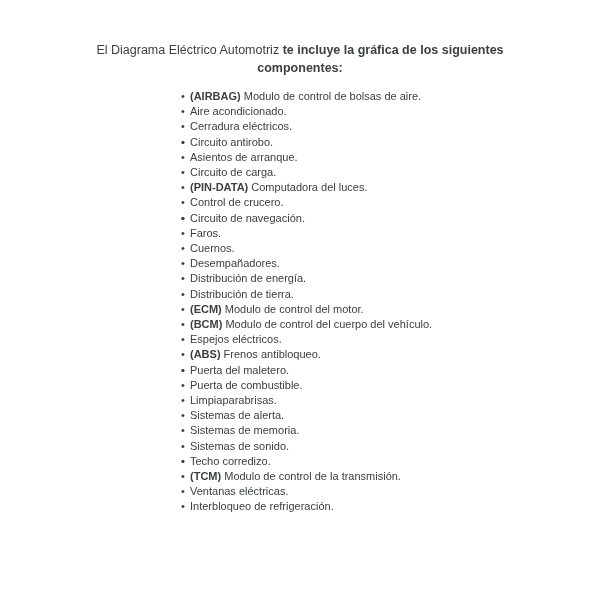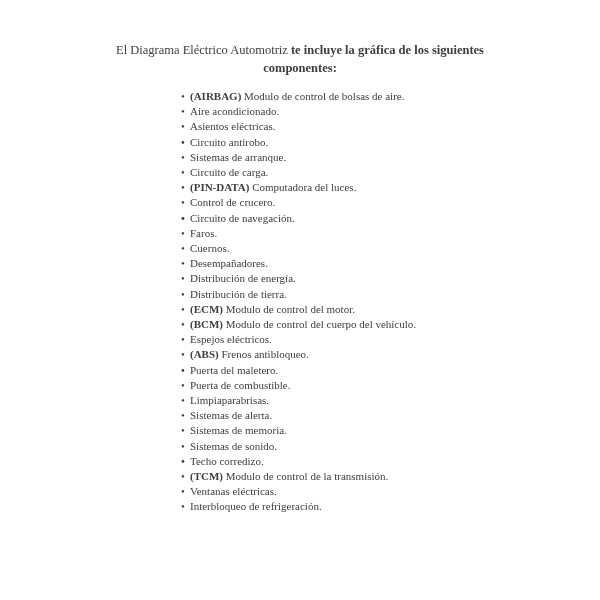--- a/index.html
+++ b/index.html
@@ -5,21 +5,21 @@
   html, body {
     margin: 0;
     padding: 0;
     background: #ffffff;
   }
   .page {
     position: relative;
     width: 600px;
     height: 576px;
     background: #ffffff;
-    font-family: Liberation Serif, serif;
+    font-family: Liberation Sans, sans-serif;
     color: #3c4043;
     overflow: hidden;
     box-sizing: border-box;
   }
   .title {
     margin: 0 auto;
     padding-top: 41px;
     max-width: 420px;
     text-align: center;
     font-size: 12.5px;
@@ -58,27 +58,27 @@
 
 <div class="page">
   <p class="title"><span>El Diagrama Eléctrico Automotriz</span> <strong>te incluye la gráfica de los siguientes</strong><br>
   <strong>componentes:</strong></p>
 
   <ul class="component-list" id="component-list">
   <li class="list-item"><span class="bullet">•</span><span class="item-keyword">(AIRBAG) </span><span class="item-text">Modulo de control de bolsas de aire.</span></li>
 
   <li class="list-item"><span class="bullet">•</span><span class="item-keyword"></span><span class="item-text">Aire acondicionado.</span></li>
 
-  <li class="list-item"><span class="bullet">•</span><span class="item-keyword"></span><span class="item-text">Asientos eléctricas.</span></li>
+  <li class="list-item"><span class="bullet">•</span><span class="item-keyword"></span><span class="item-text">Cerradura eléctricos.</span></li>
 
   <li class="list-item"><span class="bullet">•</span><span class="item-keyword"></span></li>
 
   <li class="list-item"><span class="bullet">•</span><span class="item-keyword"></span><span class="item-text">Circuito antirobo.</span></li>
 
-  <li class="list-item"><span class="bullet">•</span><span class="item-keyword"></span><span class="item-text">Sistemas de arranque.</span></li>
+  <li class="list-item"><span class="bullet">•</span><span class="item-keyword"></span><span class="item-text">Asientos de arranque.</span></li>
 
   <li class="list-item"><span class="bullet">•</span><span class="item-keyword"></span><span class="item-text">Circuito de carga.</span></li>
 
   <li class="list-item"><span class="bullet">•</span><span class="item-keyword">(PIN-DATA) </span><span class="item-text">Computadora del luces.</span></li>
 
   <li class="list-item"><span class="bullet">•</span><span class="item-keyword"></span><span class="item-text">Control de crucero.</span></li>
 
   <li class="list-item"><span class="bullet">•</span><span class="item-keyword"></span></li>
 
   <li class="list-item"><span class="bullet">•</span><span class="item-keyword"></span></li>

